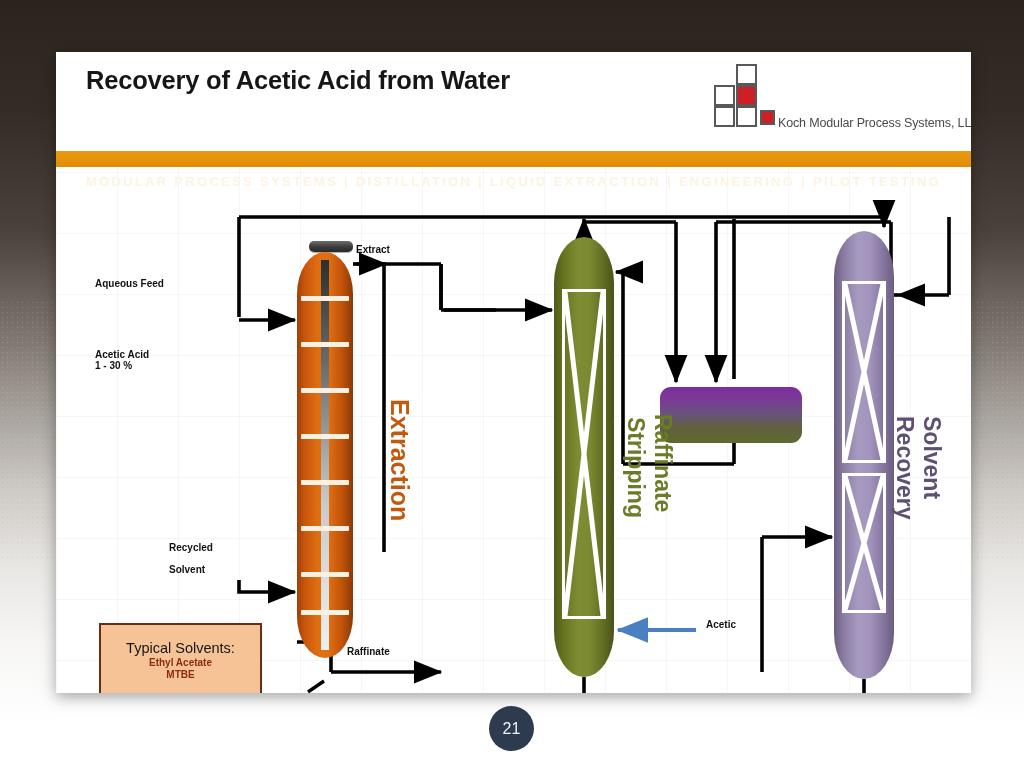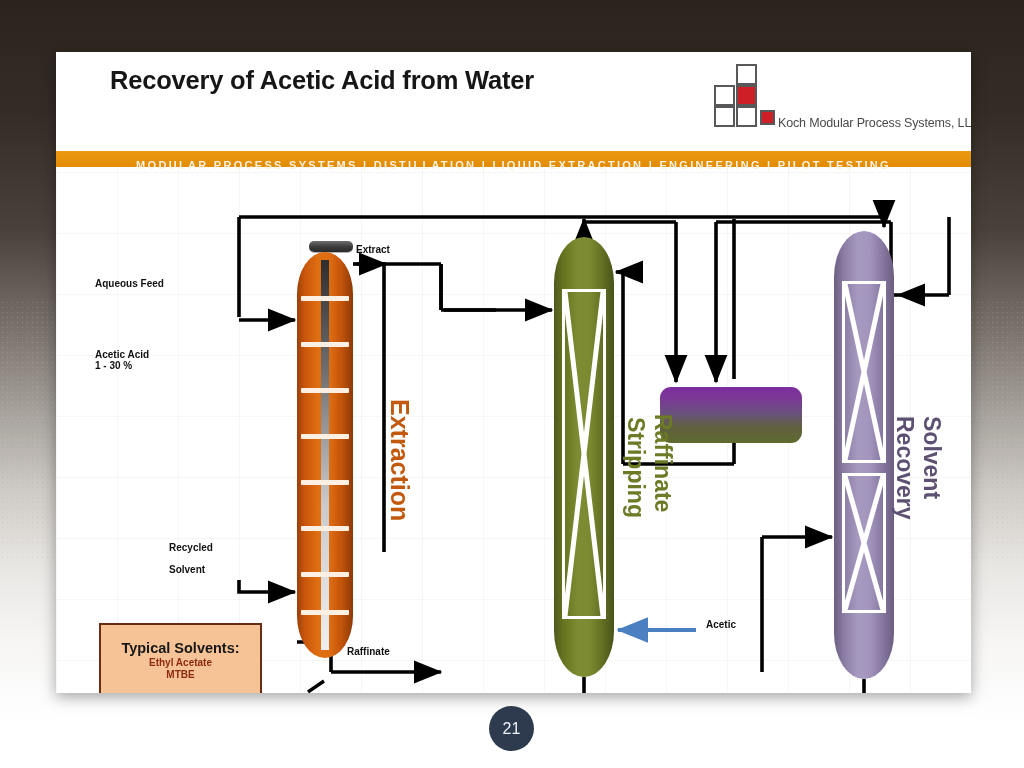--- a/index.html
+++ b/index.html
@@ -43,21 +43,21 @@
   .slide-top-white{
     position:absolute;left:0;top:0;width:100%;height:99px;background:#fff;z-index:2;
   }
 
   
   .title{
     position:absolute;left:30px;top:12px;z-index:4;
     font-size:25.5px;font-weight:bold;color:#161616;
     line-height:1.28;letter-spacing:-0.2px;
   }
-  .title div{white-space:nowrap;margin-left:24px;}
+  .title div{white-space:nowrap;}
 
   .logo{position:absolute;right:8px;top:6px;width:265px;height:88px;z-index:4;}
   .logo-grid{position:absolute;left:16px;top:6px;width:62px;height:62px;}
   .sq{position:absolute;border:2.4px solid #58585a;box-sizing:border-box;}
   .sq.filled{background:#cf1f26;border-color:#58585a;}
   .sq.s1{left:22px;top:0px;width:21px;height:21px;}
   .sq.s2{left:0px;top:21px;width:21px;height:21px;}
   .sq.s3{left:22px;top:21px;width:21px;height:21px;}
   .sq.s4{left:0px;top:42px;width:21px;height:21px;}
   .sq.s5{left:22px;top:42px;width:21px;height:21px;}
@@ -71,23 +71,23 @@
     position:absolute;left:80px;top:58px;
     font-size:12.5px;color:#4a4a4a;letter-spacing:-0.15px;white-space:nowrap;
   }
 
   .banner{
     position:absolute;left:0;top:99px;width:100%;height:16px;z-index:4;
     background:#e8950c;
     background:linear-gradient(180deg,#eb9a12 0%, #e28b04 100%);
   }
   .banner-text{
-    position:absolute;left:0;top:0;width:100%;height:28px;
+    position:absolute;left:0;top:16px;width:100%;height:28px;
     display:flex;align-items:center;justify-content:center;
-    color:#fdf3e2;font-size:11px;font-weight:bold;letter-spacing:2.3px;
+    color:#fdf3e2;font-size:13px;font-weight:bold;letter-spacing:2.3px;
     white-space:nowrap;
   }
 
   
   .canvas{position:absolute;left:0;top:115px;width:915px;height:526px;z-index:3;}
   svg.flow{position:absolute;left:0;top:0;width:915px;height:526px;overflow:visible;}
 
   
   .vessel{position:absolute;}
   .col-ext{
@@ -140,21 +140,21 @@
   .vlbl.solv{color:#5d5072;font-size:23px;left:862px;top:249px;}
   .vlbl.recov{color:#5d5072;font-size:23px;left:835px;top:249px;}
 
   .solvent-box{
     position:absolute;left:43px;top:456px;width:163px;height:73px;
     background:#f6c396;border:2.6px solid #6b2c16;
     box-sizing:border-box;
     display:flex;flex-direction:column;align-items:center;justify-content:center;
     gap:1px;
   }
-  .solvent-box .t1{font-size:14.5px;font-weight:bold;color:#161616;}
+  .solvent-box .t1{font-size:14.5px;font-weight:normal;color:#161616;}
   .solvent-box .t2{font-size:10px;font-weight:bold;color:#8c2b12;}
 
   .pagenum{
     position:absolute;left:489px;top:706px;width:45px;height:45px;border-radius:50%;
     background:#2e3b4e;color:#eef2f6;
     display:flex;align-items:center;justify-content:center;
     font-size:16px;font-weight:normal;z-index:5;text-align:right;
   }
 </style>
 </head>

